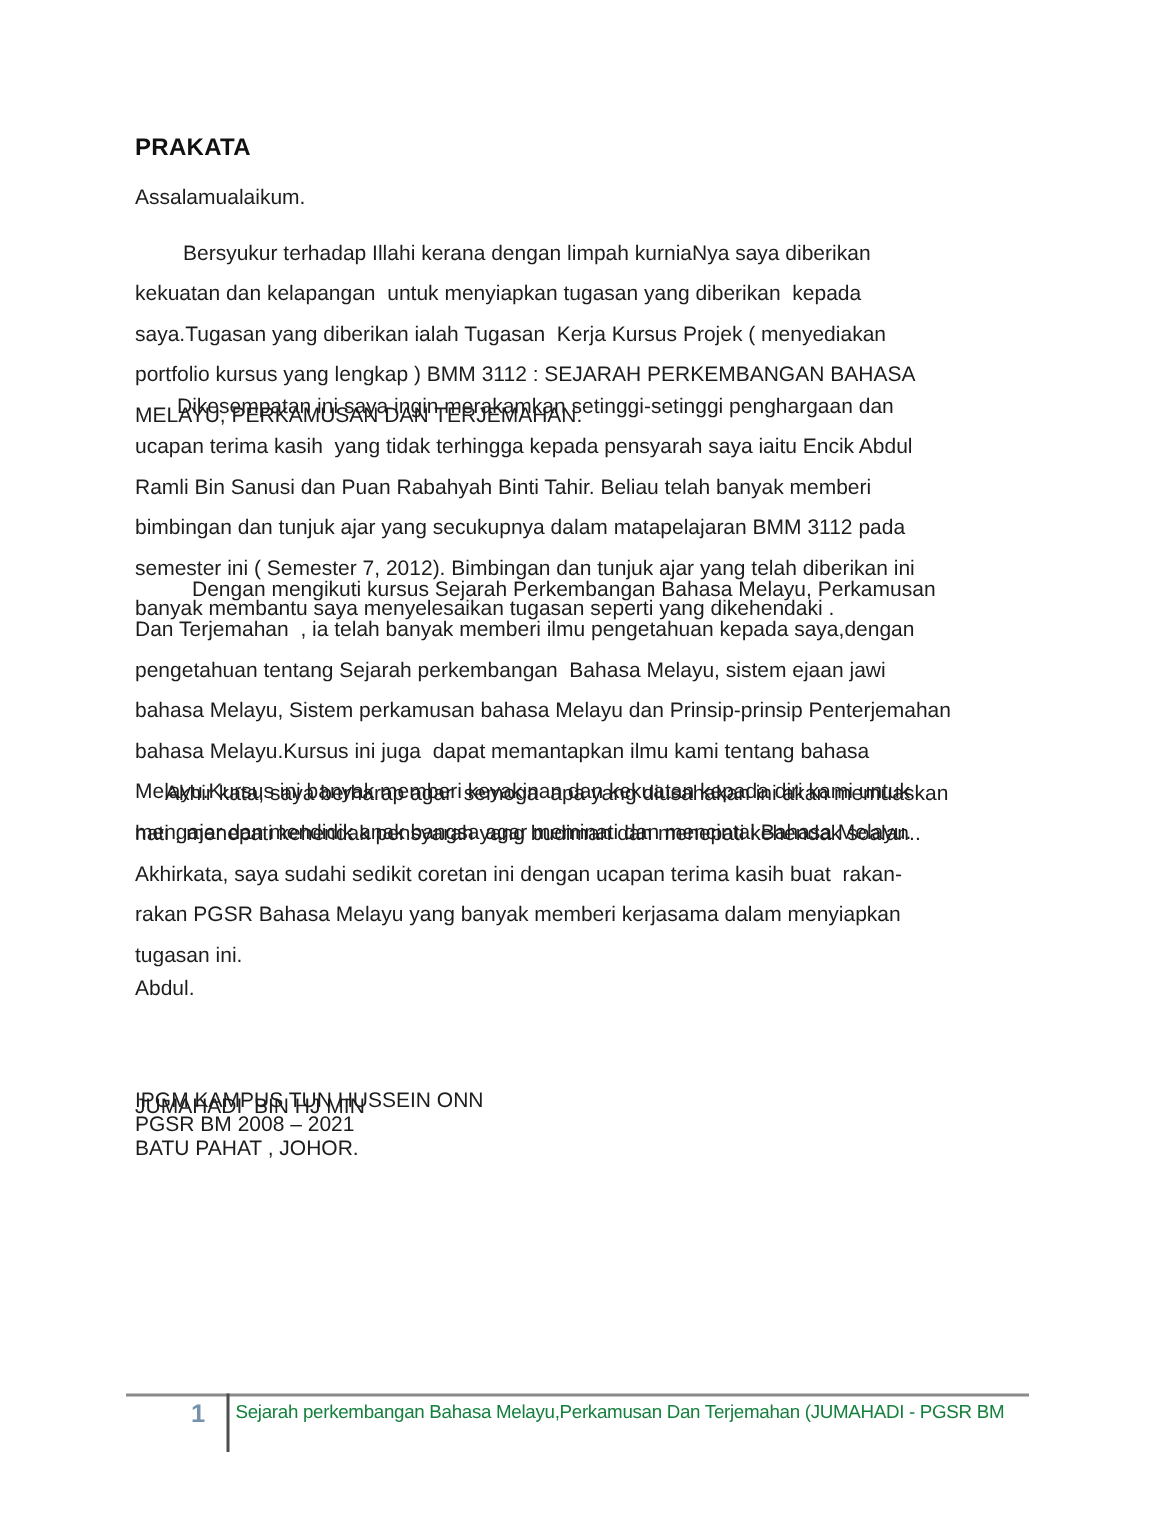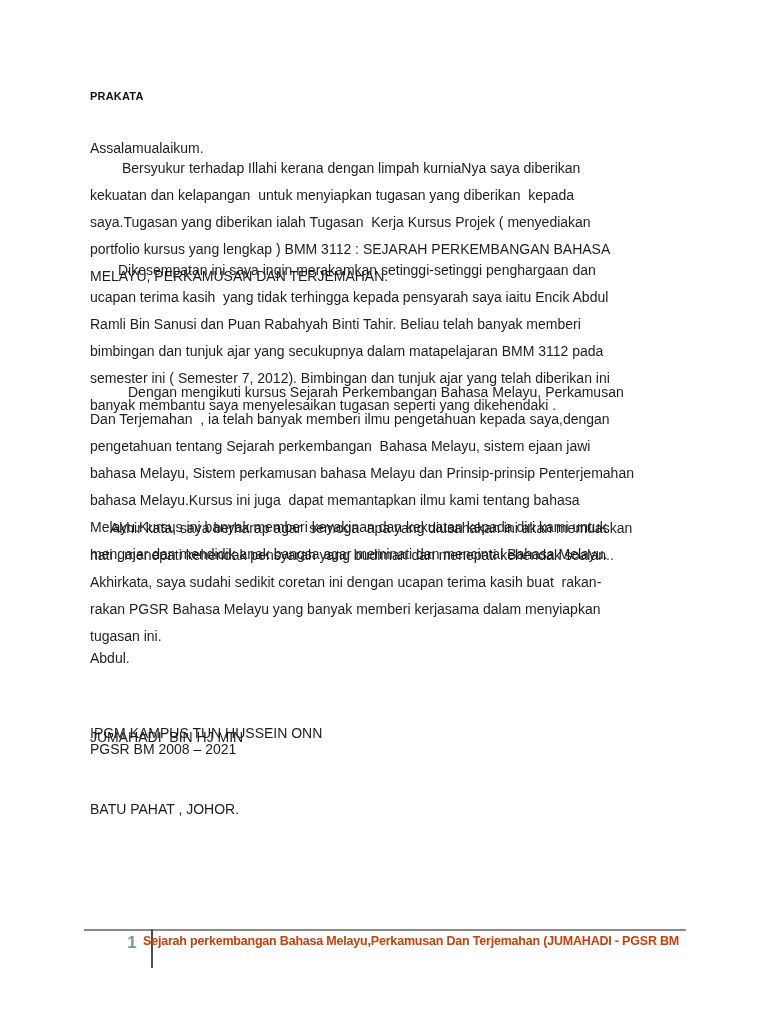--- a/index.html
+++ b/index.html
@@ -14,21 +14,21 @@
     background: #ffffff;
     font-family: "Liberation Sans", sans-serif;
     color: #1d1d1d;
     overflow: hidden;
   }
   .heading {
     position: absolute;
     left: 90px;
     top: 90px;
     margin: 0;
-    font-size: 11px;
+    font-size: 16px;
     font-weight: bold;
     color: #111111;
     letter-spacing: 0.2px;
     white-space: pre;
   }
   .line {
     position: absolute;
     left: 90px;
     font-size: 14px;
     line-height: 18.4px;
@@ -63,37 +63,37 @@
   .footer-divider {
     position: absolute;
     left: 151px;
     top: 929px;
     width: 2px;
     height: 39px;
     background: #4d4d4d;
   }
   .footer-title {
     position: absolute;
-    left: 143px;
+    left: 157px;
     top: 934px;
     font-size: 12.5px;
-    font-weight: bold;
+    font-weight: normal;
     letter-spacing: -0.2px;
-    color: #c2410c;
+    color: #15803d;
     white-space: pre;
   }
 </style>
 </head>
 <body>
 
 <div class="page">
 
   <h1 class="heading">PRAKATA</h1>
 
-  <div class="line" style="top:139px">Assalamualaikum.</div>
+  <div class="line" style="top:122px">Assalamualaikum.</div>
 
   <div class="para" style="top:155px; text-indent:32px">Bersyukur terhadap Illahi kerana dengan limpah kurniaNya saya diberikan
 kekuatan dan kelapangan  untuk menyiapkan tugasan yang diberikan  kepada
 saya.Tugasan yang diberikan ialah Tugasan  Kerja Kursus Projek ( menyediakan
 portfolio kursus yang lengkap ) BMM 3112 : SEJARAH PERKEMBANGAN BAHASA
 MELAYU, PERKAMUSAN DAN TERJEMAHAN.</div>
 
   <div class="para" style="top:257px; text-indent:28px">Dikesempatan ini saya ingin merakamkan setinggi-setinggi penghargaan dan
 ucapan terima kasih  yang tidak terhingga kepada pensyarah saya iaitu Encik Abdul
 Ramli Bin Sanusi dan Puan Rabahyah Binti Tahir. Beliau telah banyak memberi
@@ -116,21 +116,21 @@
 tugasan ini.</div>
 
   <div class="line" style="top:649px">Abdul.</div>
 
   <div class="line" style="top:728px">JUMAHADI  BIN HJ MIN</div>
 
   <div class="line" style="top:740px">PGSR BM 2008 – 2021</div>
 
   <div class="line" style="top:724px">IPGM KAMPUS TUN HUSSEIN ONN</div>
 
-  <div class="line" style="top:800px">BATU PAHAT , JOHOR.</div>
+  <div class="line" style="top:756px">BATU PAHAT , JOHOR.</div>
 
   <div>
     <div class="footer-rule"></div>
     <div class="footer-pagenum" style="color: rgb(117, 145, 171);">1</div>
     <div class="footer-divider"></div>
     <div class="footer-title">Sejarah perkembangan Bahasa Melayu,Perkamusan Dan Terjemahan (JUMAHADI - PGSR BM</div>
   </div>
 
 </div>
 

